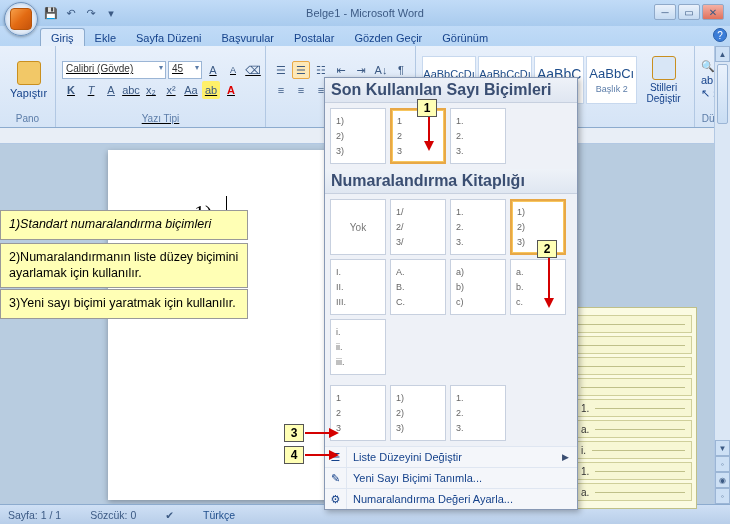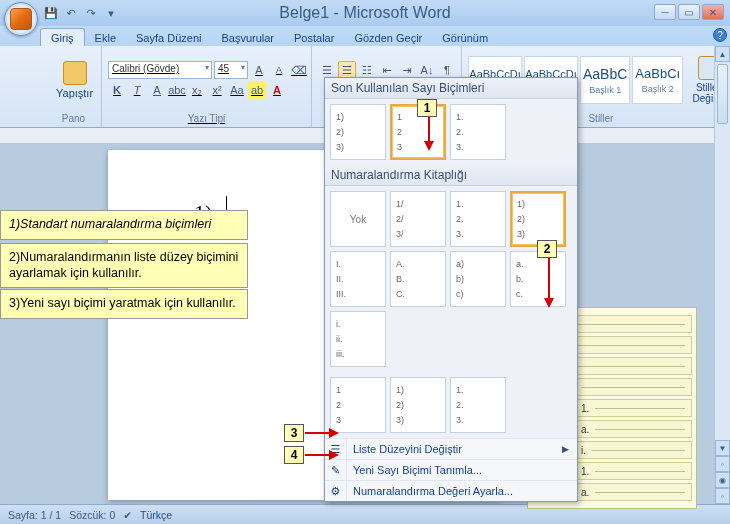--- a/index.html
+++ b/index.html
@@ -4,21 +4,21 @@
 <style>
   * { box-sizing: border-box; margin: 0; padding: 0; font-family: "Segoe UI", Tahoma, sans-serif; }
   body { width: 730px; height: 524px; overflow: hidden; background: #9db8d9; position: relative; font-size: 11px; }
 
   
   .titlebar { height: 26px; background: linear-gradient(#c1dbf7,#a9cbee); display: flex; align-items: center; position: relative; }
   .office-btn { width: 34px; height: 34px; border-radius: 50%; background: radial-gradient(#fff,#e0e9f5 60%,#7fa6d0); position: absolute; left: 4px; top: 2px; z-index: 10; border: 1px solid #6f93bd; box-shadow: 0 1px 3px rgba(0,0,0,.3); }
   .office-inner { width: 22px; height: 22px; border-radius: 4px; background: linear-gradient(135deg,#f7a04a,#e36b13 50%,#c4530b); position: absolute; left:5px; top:5px; border:1px solid #b75409;}
   .qat { position:absolute; left:44px; top:4px; height:18px; display:flex; gap:6px; align-items:center; color:#3c5a84; }
   .qat span { width:14px; height:14px; display:flex; align-items:center; justify-content:center; font-size:11px; }
-  .title-text { position:absolute; left:50%; transform:translateX(-50%); color:#3c5a84; font-size:16px; }
+  .title-text { position:absolute; left:50%; transform:translateX(-50%); color:#3c5a84; font-size:11px; }
   .winctrl { position:absolute; right:6px; top:4px; display:flex; gap:2px; }
   .winctrl div { width:22px; height:16px; background:linear-gradient(#eaf1fb,#c6dbf2); border:1px solid #8fa9c9; border-radius:2px; display:flex; align-items:center; justify-content:center; font-size:10px; color:#3c5a84; }
 
   
   .tabs { height:20px; background:linear-gradient(#c1dbf7,#b7d5f4); display:flex; padding-left:40px; align-items:flex-end; }
   .tab { padding:3px 10px 2px; color:#15428b; font-size:11px; cursor:pointer; }
   .tab.active { background:#e4eefb; border:1px solid #8cabce; border-bottom:none; border-radius:3px 3px 0 0; }
 
   
   .ribbon { height:82px; background:linear-gradient(#e8f0fb,#d5e4f6); border-bottom:1px solid #8cabce; display:flex; position:relative; }
@@ -42,21 +42,21 @@
   .main { position:relative; height:362px; background:#b8cce0; }
   .page { position:absolute; left:108px; top:6px; width:393px; height:350px; background:#fff; box-shadow:0 2px 6px rgba(0,0,0,.3); }
   .doc-num { position:absolute; left:86px; top:50px; font-size:22px; color:#000; font-family:"Times New Roman",serif; }
   .cursor { position:absolute; left:118px; top:46px; width:1px; height:28px; background:#000; }
 
   
   .callout { position:absolute; background:#ffffb5; border:1px solid #999; padding:6px 8px; font-size:12.5px; color:#000; line-height:1.25; width:248px; }
 
   
   .numpanel { position:absolute; left:324px; top:-67px; width:254px; background:#f4f6fa; border:1px solid #8798b4; box-shadow:2px 2px 6px rgba(0,0,0,.3); z-index:50; }
-  .numhdr { background:linear-gradient(#eef2f8,#dfe6f1); color:#3a4e72; font-size:12px; font-weight:normal; padding:3px 6px; border-bottom:1px solid #c7d0df; }
+  .numhdr { background:linear-gradient(#eef2f8,#dfe6f1); color:#3a4e72; font-size:16px; font-weight:bold; padding:3px 6px; border-bottom:1px solid #c7d0df; }
   .numgrid { padding:5px; display:flex; flex-wrap:wrap; gap:4px; background:#eef1f7; }
   .numitem { width:56px; height:56px; background:#fff; border:1px solid #c7d0df; padding:4px 5px; font-size:9px; color:#666; display:flex; flex-direction:column; justify-content:space-around; position:relative; }
   .numitem.sel { border:2px solid #e8a846; box-shadow:0 0 0 1px #f7c65e inset; }
   .yok { display:flex; align-items:center; justify-content:center; color:#777; font-size:10px; }
   .menu-row { display:flex; align-items:center; gap:6px; padding:4px 8px; color:#15428b; font-size:11px; border-top:1px solid #dfe6f1; background:#f4f6fa; }
   .menu-row .arrow-r { margin-left:auto; font-size:9px; color:#3a4e72; }
   .menu-sep-left { width:22px; border-right:1px solid #dfe6f1; align-self:stretch; margin:-4px 0 -4px -8px; display:flex; align-items:center; justify-content:center;}
 
   
   .badge { position:absolute; width:20px; height:18px; background:#ffffb5; border:1px solid #555; display:flex; align-items:center; justify-content:center; font-weight:bold; font-size:12px; z-index:70; }
@@ -65,21 +65,21 @@
 
   
   .listpanel { position:absolute; left:527px; top:163px; width:170px; background:#fbfbe2; border:1px solid #bfc089; padding:4px; z-index:40;}
   .listpanel .row { border:1px solid #cfcf9a; background:#f7f7d4; margin:3px 0; height:18px; font-size:10px; color:#333; display:flex; align-items:center; padding:0 6px;}
   .listpanel .row.indent1 { margin-left:14px; }
   .listpanel .row.indent2 { margin-left:28px; }
   .listpanel .row.indent3 { margin-left:42px; }
   .listpanel .row .dash { flex:1; border-bottom:1px solid #bfc089; margin-left:6px; height:0;}
 
   
-  .status { position:absolute; bottom:0; left:0; right:0; height:20px; background:linear-gradient(#cfe0f5,#b8cee9); display:flex; align-items:center; gap:8px; padding:0 8px; color:#3c5a84; font-size:10.5px; border-top:1px solid #8cabce; }
+  .status { position:absolute; bottom:0; left:0; right:0; height:20px; background:linear-gradient(#cfe0f5,#b8cee9); display:flex; align-items:center; gap:29px; padding:0 8px; color:#3c5a84; font-size:10.5px; border-top:1px solid #8cabce; }
   .status .lang { color:#1f4e8c; }
   .vscroll { position:absolute; right:0; top:46px; bottom:20px; width:16px; background:#dbe7f5; border-left:1px solid #b2c8e3;}
   .vscroll .btn { height:16px; background:#cde0f5; border:1px solid #9bb5d5; display:flex; align-items:center; justify-content:center; font-size:8px; color:#3c5a84;}
   .vscroll .thumb { position:absolute; top:18px; left:2px; right:2px; height:60px; background:linear-gradient(#eaf2fc,#c9ddf3); border:1px solid #9bb5d5; border-radius:2px;}
   .helpbtn { position:absolute; right:3px; top:28px; width:14px; height:14px; border-radius:50%; background:#3b7dd8; color:#fff; font-size:10px; display:flex; align-items:center; justify-content:center; border:1px solid #2a5fa8; z-index:30;}
 </style>
 </head>
 <body>
 
 <div class="titlebar">
@@ -105,21 +105,21 @@
   <div class="tab">Ekle</div>
   <div class="tab">Sayfa Düzeni</div>
   <div class="tab">Başvurular</div>
   <div class="tab">Postalar</div>
   <div class="tab">Gözden Geçir</div>
   <div class="tab">Görünüm</div>
 </div>
 <div class="helpbtn">?</div>
 
 <div class="ribbon">
-  <div class="group" style="width:56px;margin-left:46px;">
+  <div class="group" style="width:56px;">
     <div class="group-body">
         <div class="bigbtn">
           <div class="ic"></div>
           <span>Yapıştır</span>
         </div>
       </div>
     <div class="group-label">Pano</div>
   </div>
   <div class="group" style="width:210px;text-decoration:underline;">
     <div class="group-body">

